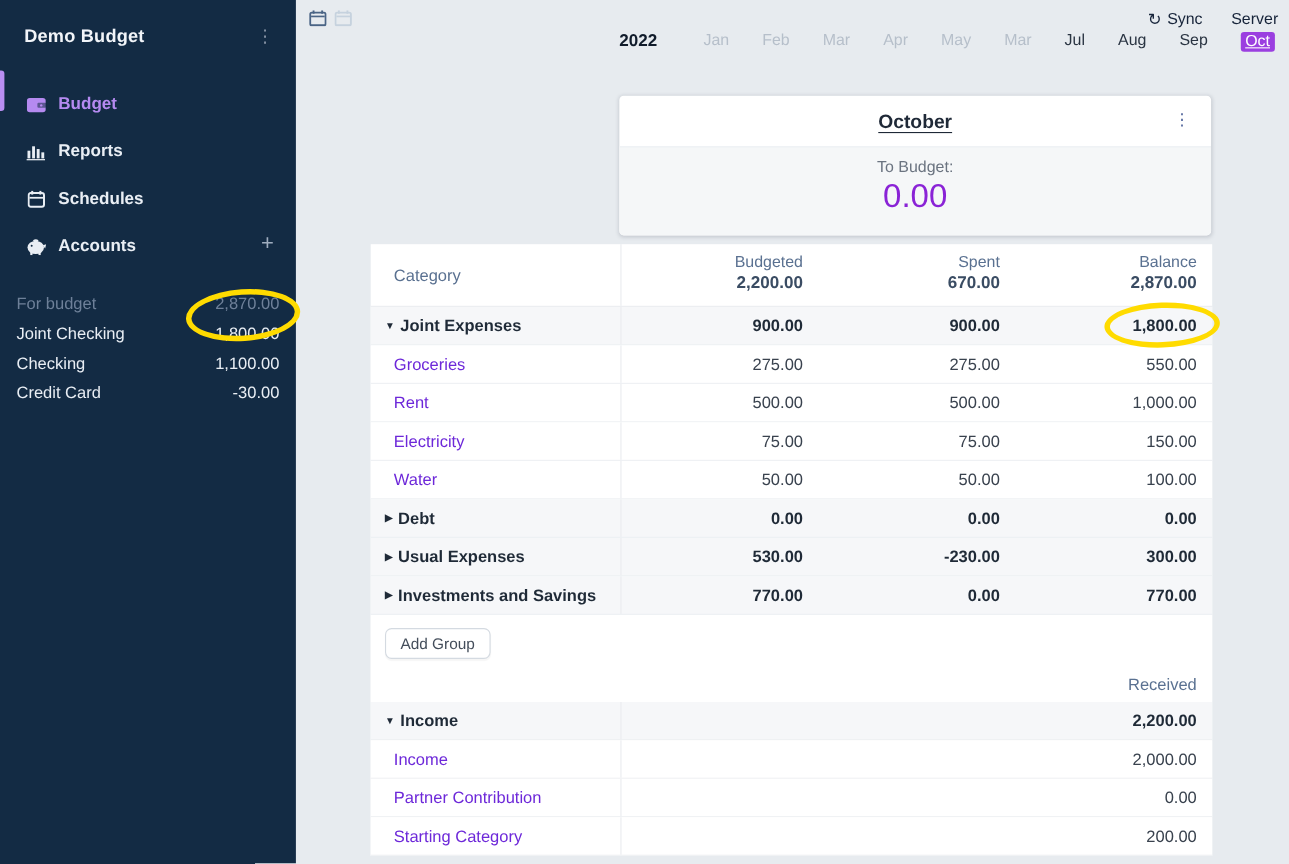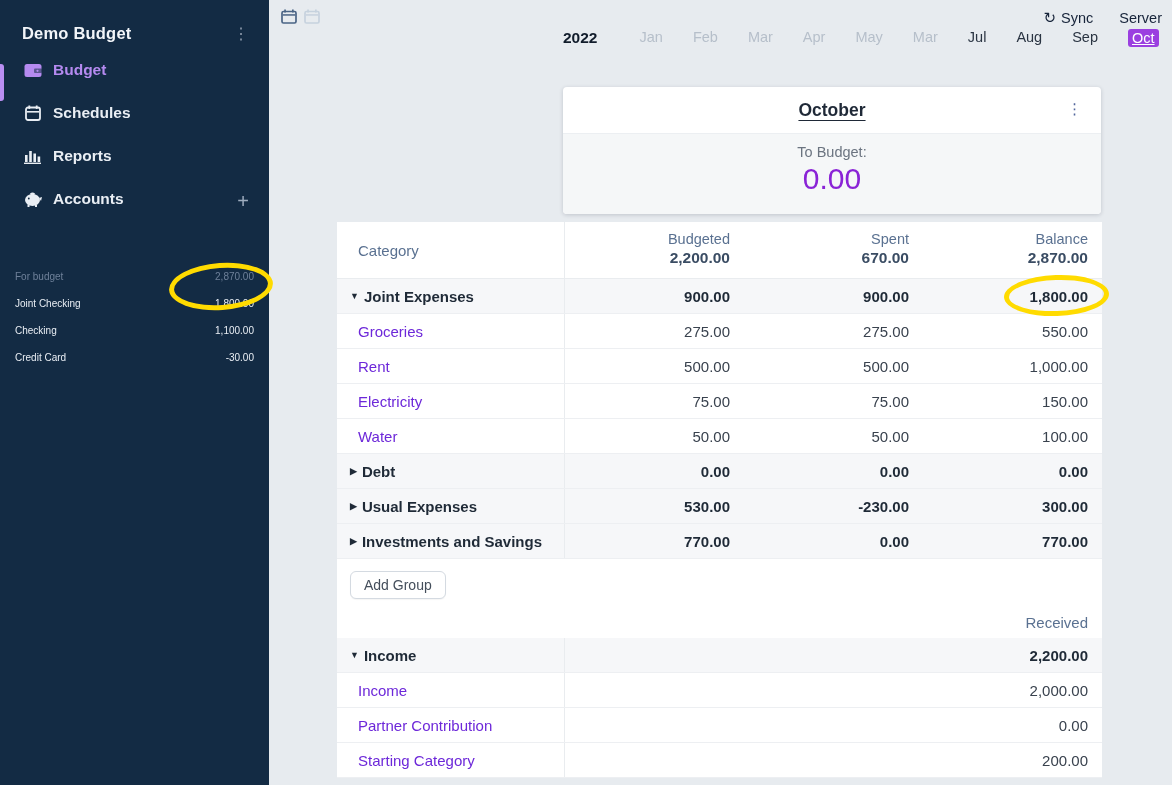--- a/index.html
+++ b/index.html
@@ -4,27 +4,27 @@
 <style>
   * { margin:0; padding:0; box-sizing:border-box; }
   html,body { width:1172px; height:785px; overflow:hidden; }
   body { background:#e7ebef; font-family:"Liberation Sans", sans-serif; position:relative; color:#39424e; }
 
   
   .sidebar { position:absolute; left:0; top:0; width:269px; height:785px; background:#132b44; }
   .sb-header { display:flex; align-items:center; justify-content:space-between; padding:24px 20px 18px 22px; }
   .sb-title { color:#f2f5f9; font-size:16.5px; font-weight:bold; letter-spacing:.2px; }
   .kebab { color:#8a97a9; font-size:16px; line-height:1; cursor:pointer; letter-spacing:0; }
-  .nav-item { position:relative; display:flex; align-items:flex-start; height:43px; padding-left:23px; color:#e9eef4; font-size:15.5px; font-weight:bold; cursor:pointer; }
+  .nav-item { position:relative; display:flex; align-items:flex-end; height:43px; padding-left:23px; color:#e9eef4; font-size:15.5px; font-weight:bold; cursor:pointer; }
   .nav-item .nicon { width:19px; height:18px; margin-right:11px; display:flex; align-items:center; justify-content:center; }
   .nav-item.active { color:#b58af0; }
   .nav-item.active .accent { position:absolute; left:0; top:3px; bottom:3px; width:4px; background:#b98ef2; border-radius:0 3px 3px 0; }
   .nav-plus { margin-left:auto; margin-right:20px; color:#9fadbf; font-size:20px; font-weight:normal; }
   .accounts { margin-top:30px; }
-  .acct-row { display:flex; align-items:center; justify-content:space-between; height:27px; padding:0 15px; font-size:10px; color:#e9eef4; cursor:pointer; }
+  .acct-row { display:flex; align-items:center; justify-content:space-between; height:27px; padding:0 15px; font-size:15px; color:#e9eef4; cursor:pointer; }
   .acct-row.muted { color:#6e8099; }
 
   
   .cal-toggles { position:absolute; left:281px; top:9px; display:flex; gap:7px; }
   .cal-toggles svg { cursor:pointer; }
   .topright { position:absolute; right:10px; top:9px; display:flex; gap:26px; align-items:center; font-size:14.5px; color:#17243a; }
   .tr-btn { display:flex; align-items:center; gap:5px; cursor:pointer; }
   .sync-glyph { font-size:15px; }
 
   
@@ -85,41 +85,41 @@
           <rect x="0.5" y="1" width="17" height="13" rx="2.5" fill="#b58af0"></rect>
           <rect x="10" y="5.5" width="8" height="4.5" rx="1" fill="#132b44" opacity=".55"></rect>
           <circle cx="13.5" cy="7.8" r="1.1" fill="#b58af0"></circle>
         </svg>
     </span>
     <span>Budget</span>
   </div>
 
   <div class="nav-item">
     <span class="nicon">
-      <svg width="16" height="16" viewBox="0 0 16 16">
-          <rect x="1" y="2.5" width="14" height="12.5" rx="2" fill="none" stroke="#e9eef4" stroke-width="1.8"></rect>
-          <rect x="3.4" y="0.5" width="1.8" height="3.4" fill="#e9eef4"></rect>
-          <rect x="10.8" y="0.5" width="1.8" height="3.4" fill="#e9eef4"></rect>
-          <rect x="1.8" y="6" width="12.4" height="1.6" fill="#e9eef4"></rect>
-        </svg>
-    </span>
-    <span>Schedules</span>
-  </div>
-
-  <div class="nav-item">
-    <span class="nicon">
       <svg width="17" height="16" viewBox="0 0 17 16">
           <rect x="1" y="7" width="2.6" height="7" fill="#e9eef4"></rect>
           <rect x="5.2" y="3" width="2.6" height="11" fill="#e9eef4"></rect>
           <rect x="9.4" y="5.5" width="2.6" height="8.5" fill="#e9eef4"></rect>
           <rect x="13.6" y="8.5" width="2.6" height="5.5" fill="#e9eef4"></rect>
           <rect x="0" y="14.6" width="17" height="1.4" fill="#e9eef4"></rect>
         </svg>
     </span>
     <span>Reports</span>
+  </div>
+
+  <div class="nav-item">
+    <span class="nicon">
+      <svg width="16" height="16" viewBox="0 0 16 16">
+          <rect x="1" y="2.5" width="14" height="12.5" rx="2" fill="none" stroke="#e9eef4" stroke-width="1.8"></rect>
+          <rect x="3.4" y="0.5" width="1.8" height="3.4" fill="#e9eef4"></rect>
+          <rect x="10.8" y="0.5" width="1.8" height="3.4" fill="#e9eef4"></rect>
+          <rect x="1.8" y="6" width="12.4" height="1.6" fill="#e9eef4"></rect>
+        </svg>
+    </span>
+    <span>Schedules</span>
   </div>
 
   <div class="nav-item">
     <span class="nicon">
       <svg width="18" height="15" viewBox="0 0 18 15">
           <ellipse cx="8.5" cy="8" rx="7.5" ry="6" fill="#e9eef4"></ellipse>
           <path d="M15 6 L18 5 L17 9 Z" fill="#e9eef4"></path>
           <rect x="3.5" y="12.5" width="2" height="2.5" fill="#e9eef4"></rect>
           <rect x="11" y="12.5" width="2" height="2.5" fill="#e9eef4"></rect>
           <circle cx="4.8" cy="6.5" r="0.9" fill="#132b44"></circle>

